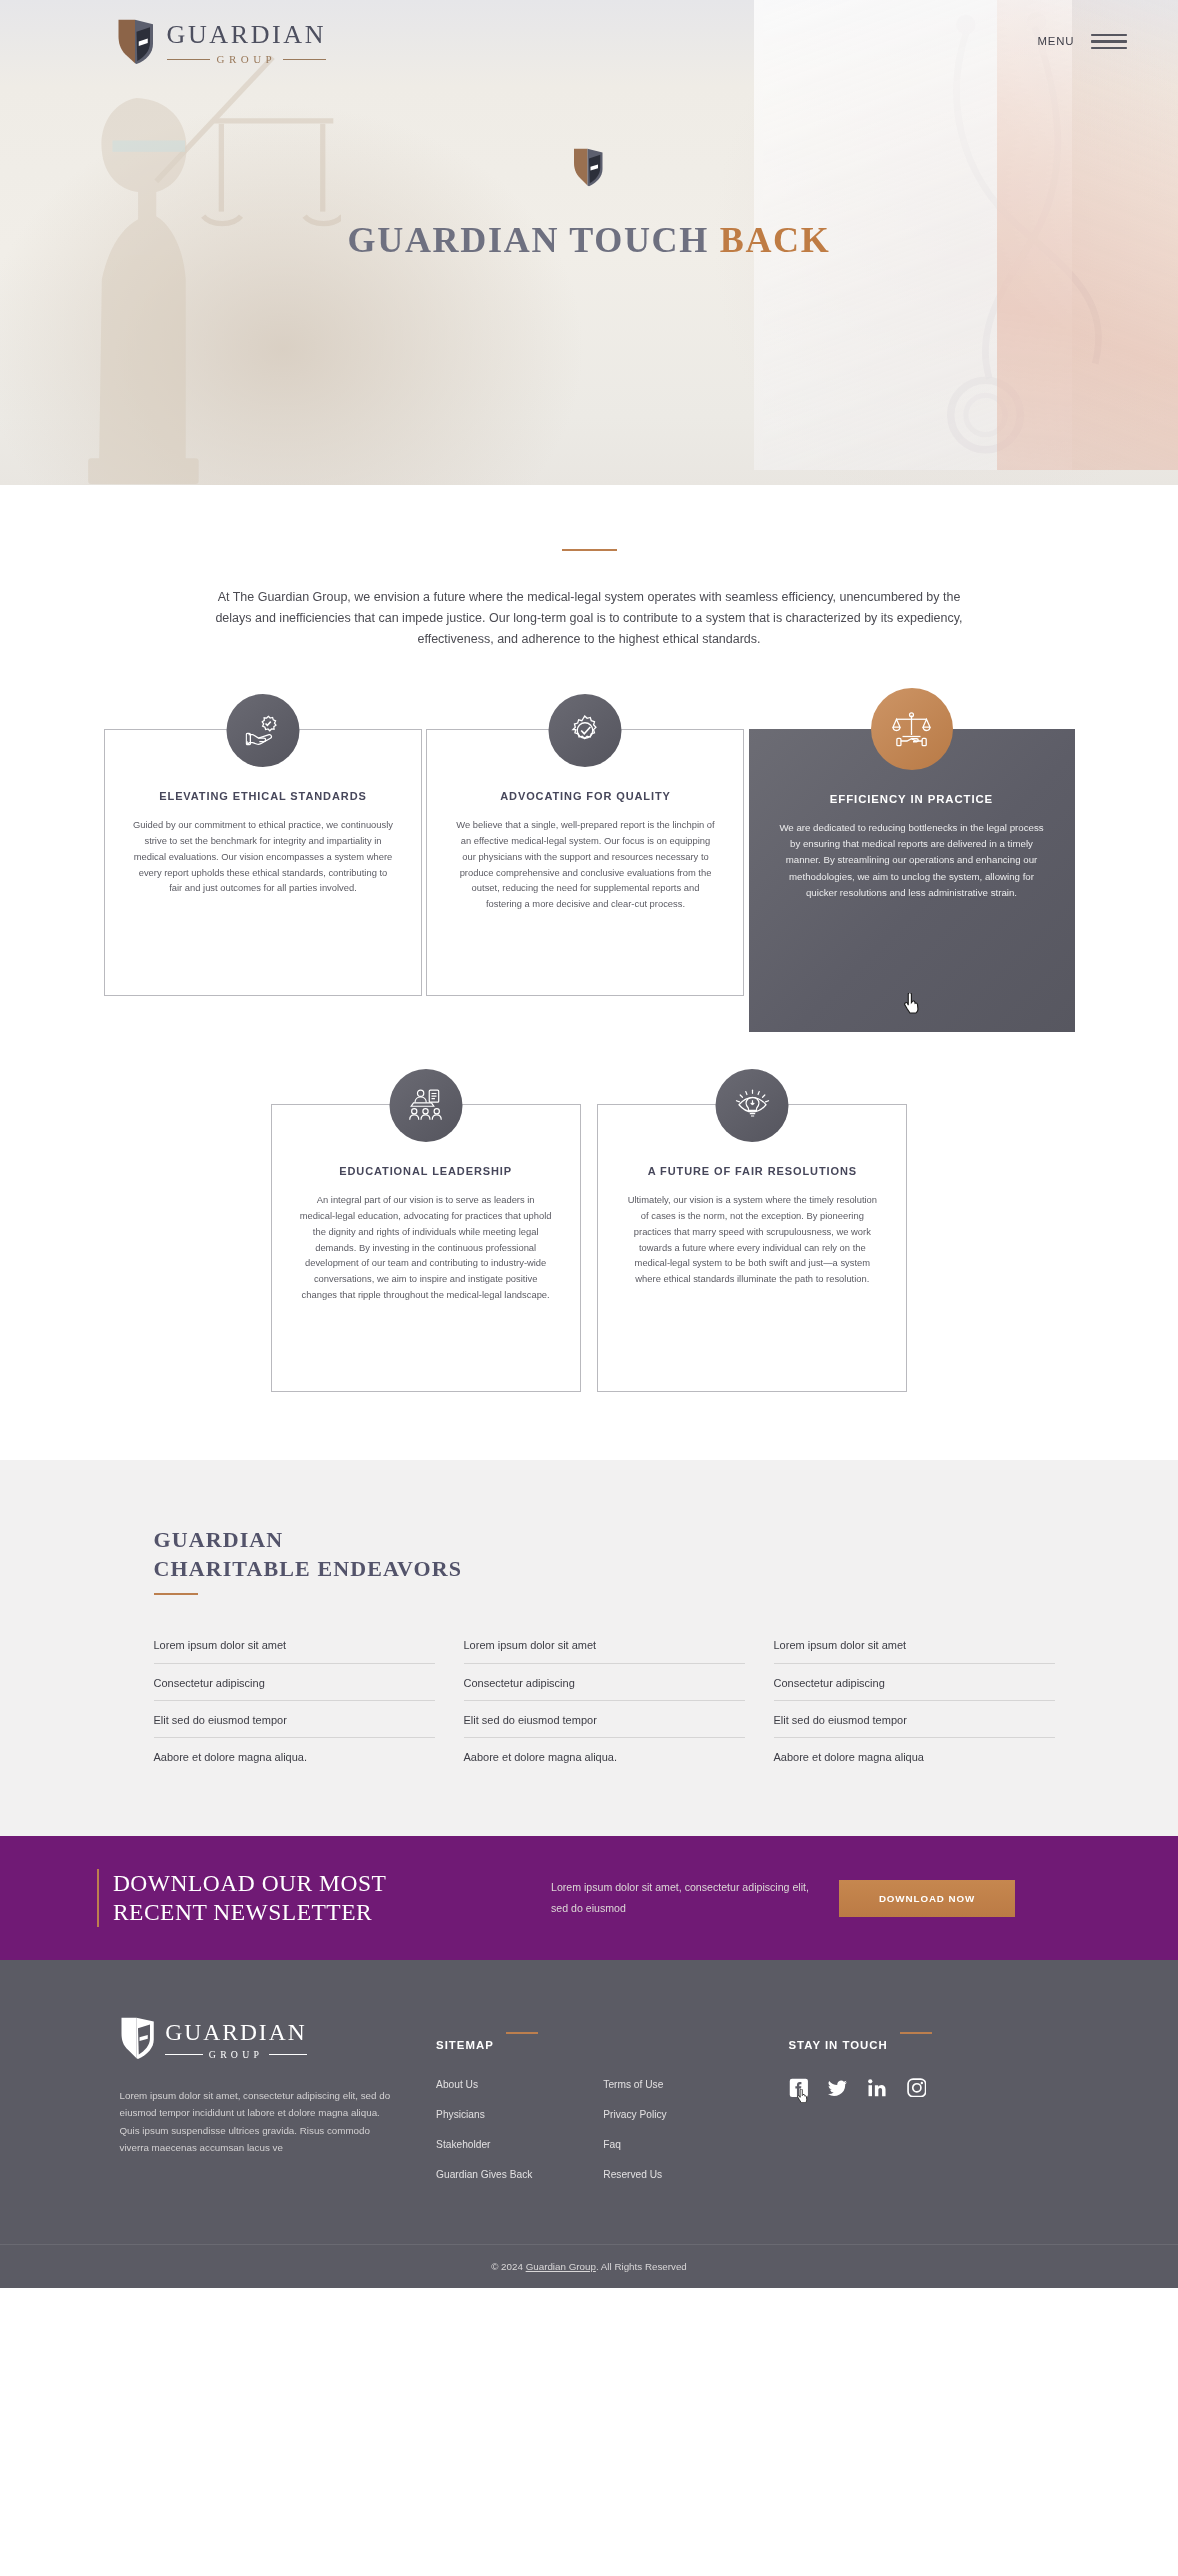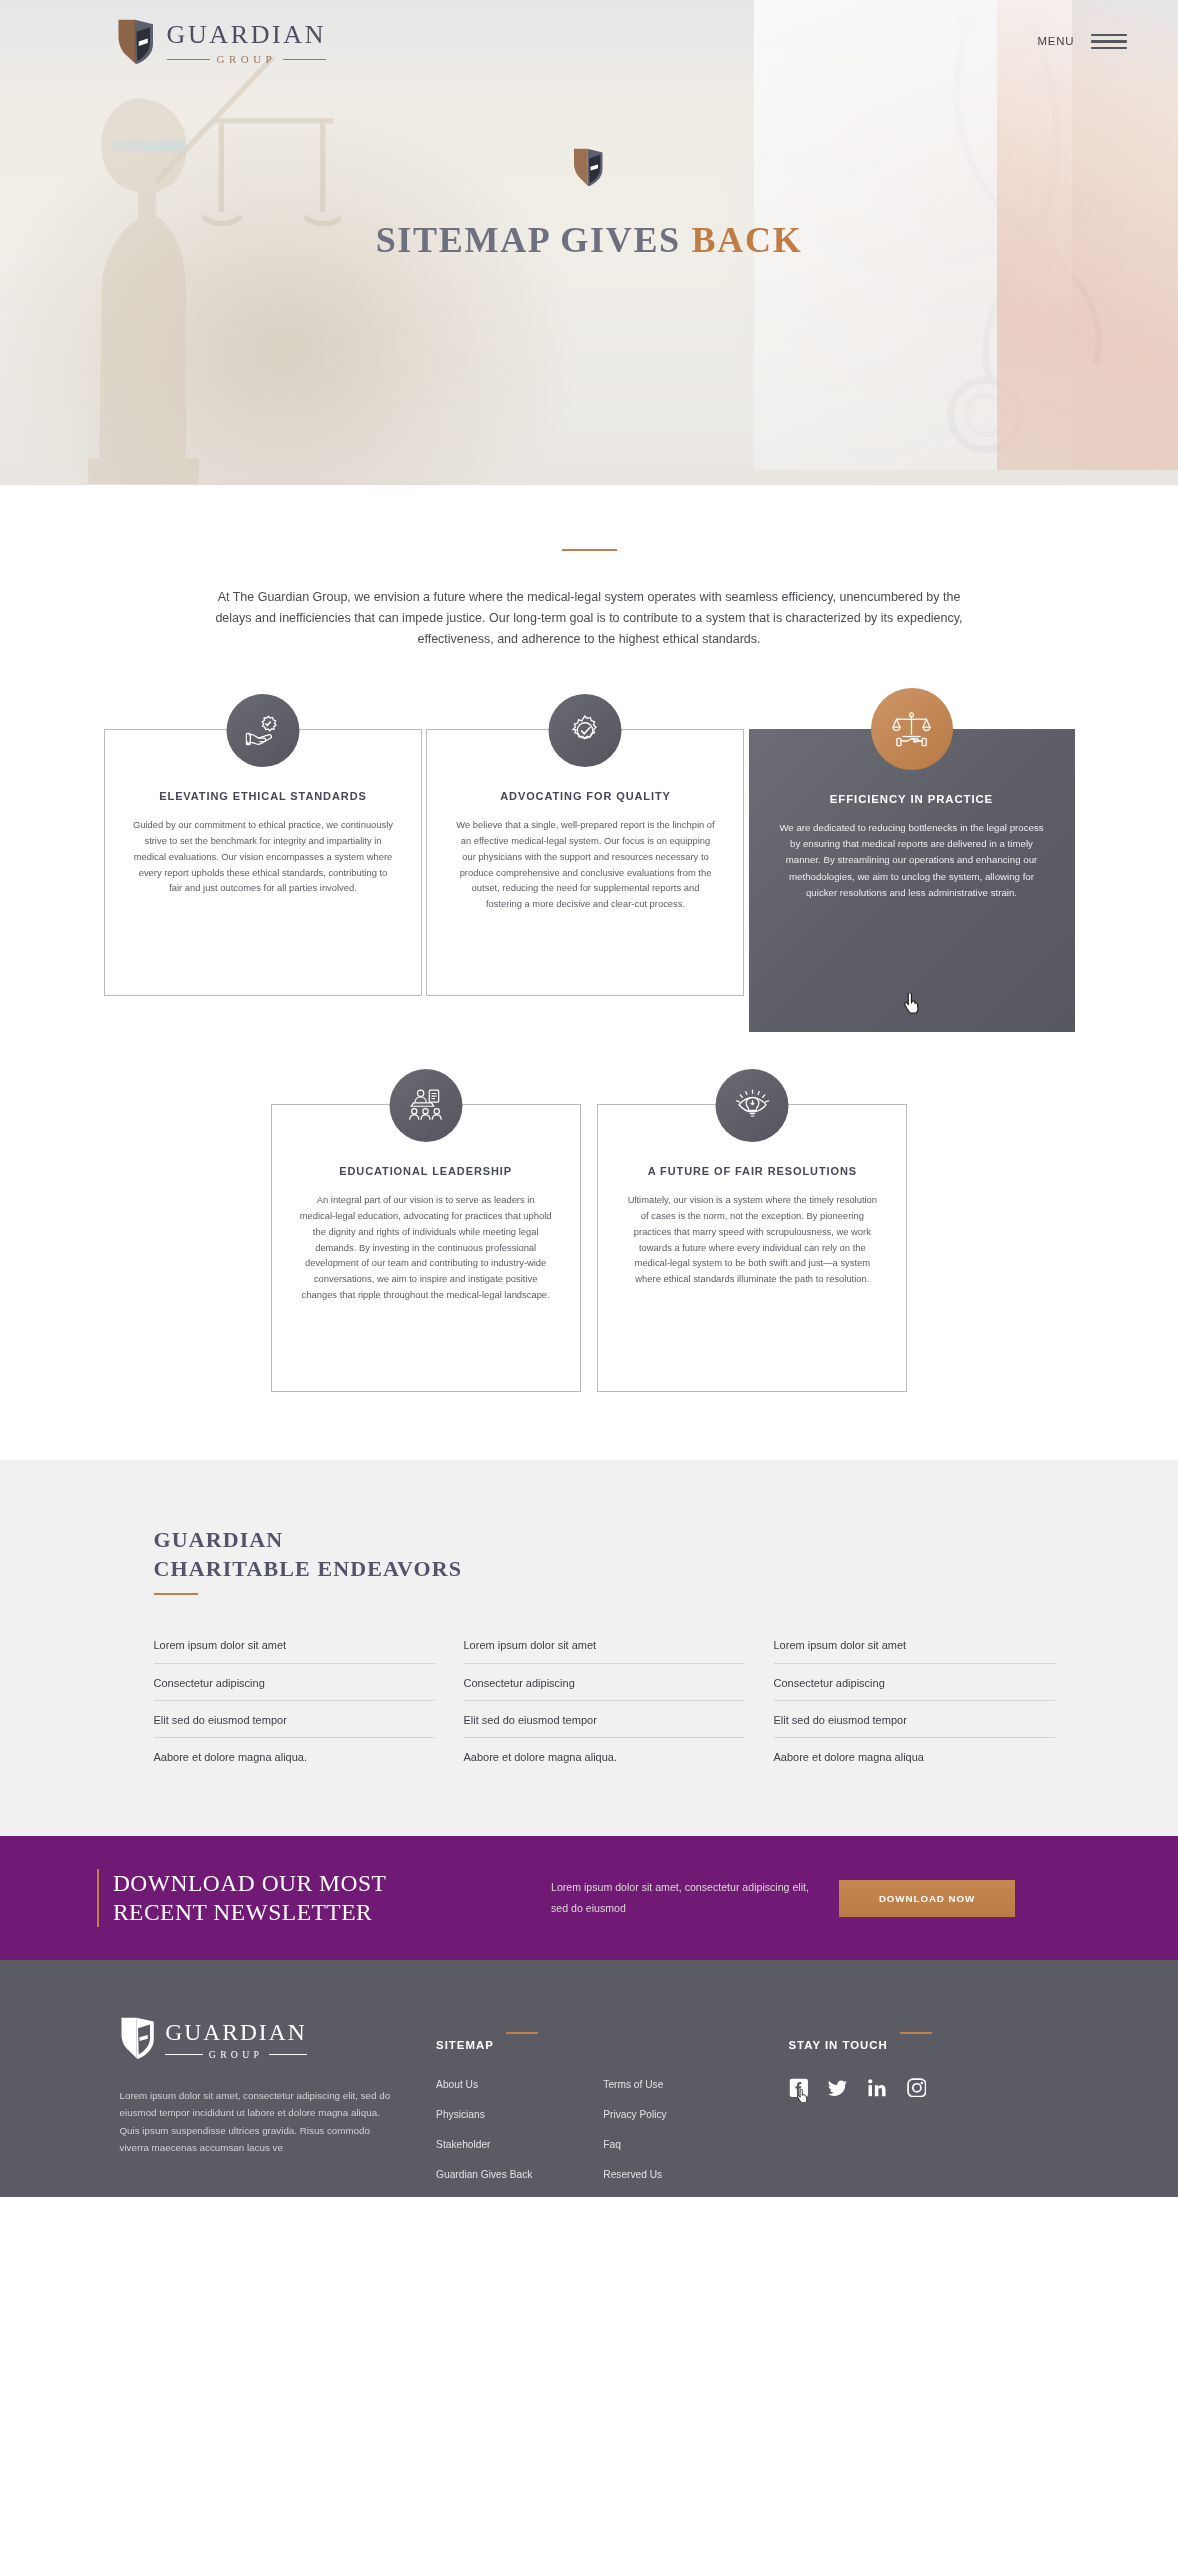--- a/index.html
+++ b/index.html
@@ -282,21 +282,21 @@
     </div>
 
     <div class="hero-center">
       <svg class="hero-emblem" viewBox="0 0 42 52">
         <path d="M1 1 L19 1 L19 50 L9 40 C3 34 1 27 1 20 Z" fill="#9a7050"></path>
         <path d="M19 1 L39 6 L39 28 C39 38 32 46 21 51 L19 50 Z" fill="#5c5f6e"></path>
         <path d="M21 14 L36 9 L36 26 C36 36 29 43 22 47 Z" fill="#2c2f3a"></path>
         <path d="M23 25 L33 22 L33 27 L23 30 Z" fill="#fff"></path>
       </svg>
       <h1 class="hero-title">
-        <span>SITEMAP GIVES </span><span class="accent">BACK</span>
+        <span>GUARDIAN TOUCH </span><span class="accent">BACK</span>
       </h1>
     </div>
   </section>
 
   <section class="vision">
     <div class="dash-center"></div>
     <p>At The Guardian Group, we envision a future where the medical-legal system operates with seamless efficiency, unencumbered by the delays and inefficiencies that can impede justice. Our long-term goal is to contribute to a system that is characterized by its expediency, effectiveness, and adherence to the highest ethical standards.</p>
   </section>
 
   <section class="cards-wrap">
@@ -521,16 +521,19 @@
                 <circle cx="19.6" cy="6.5" r="1.6" fill="#fff"></circle>
               </svg>
           </span>
         </div>
         <svg class="cursor-hand-sm" viewBox="0 0 22 28">
           <path d="M6 1.8 a2.1 2.1 0 0 1 4.2 0 v11 l1.3-1.6 a2 2 0 0 1 3.3 1 l.3 1.6 a2 2 0 0 1 3.2 1.3 l.6 5.9 a6 6 0 0 1-1.9 4.9 l-.8.8 H8.3 l-3.6-5.4 -3-5.1 a2.1 2.1 0 0 1 3.3-2.6 L6 16.2 Z" fill="#fff" stroke="#1b1b1b" stroke-width="1.6"></path>
         </svg>
       </div>
     </div>
 
+    <div class="copyright">
+      <span>© 2024 </span><a href="#">Guardian Group</a><span>. All Rights Reserved</span>
+    </div>
   </footer>
 
 </div>
 
 
 </body></html>

